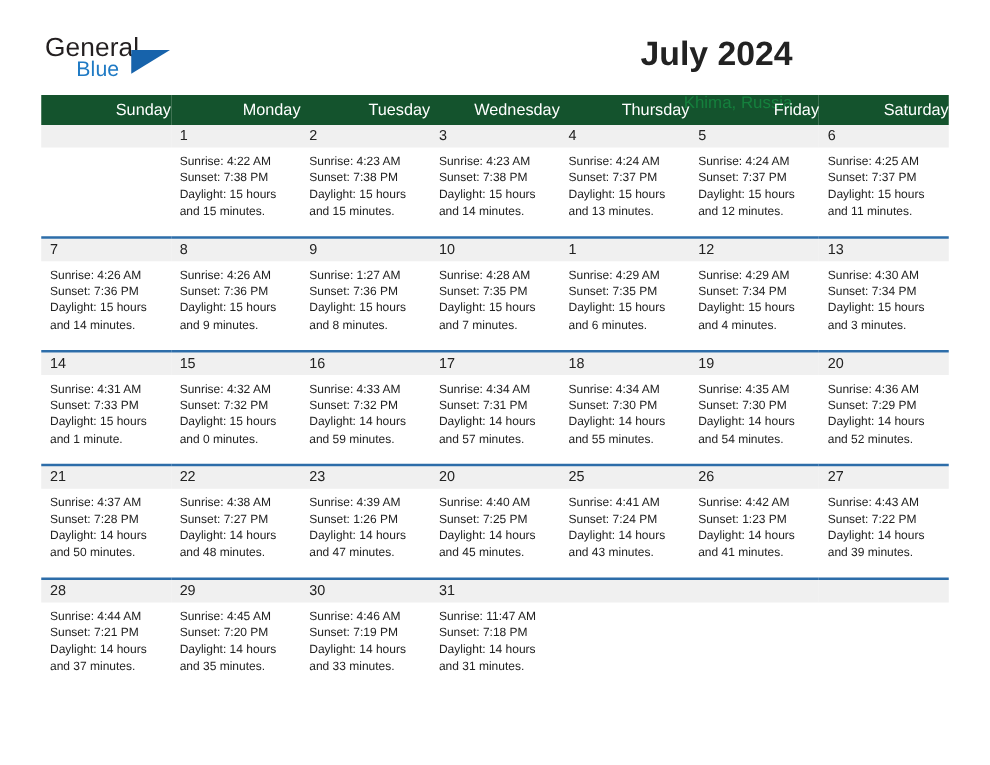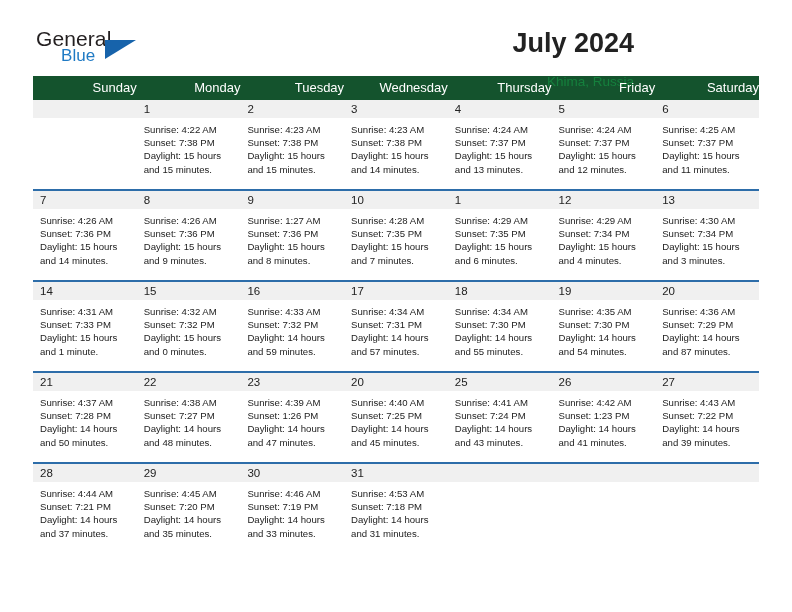--- a/index.html
+++ b/index.html
@@ -349,21 +349,21 @@
               <div>Daylight: 14 hours</div>
               <div>and 54 minutes.</div>
             </div>
           </td>
           <td>
             <div class="daynum-band">20</div>
             <div class="cell-body">
               <div>Sunrise: 4:36 AM</div>
               <div>Sunset: 7:29 PM</div>
               <div>Daylight: 14 hours</div>
-              <div>and 87 minutes.</div>
+              <div>and 52 minutes.</div>
             </div>
           </td>
         </tr>
         <tr>
           <td>
             <div class="daynum-band">21</div>
             <div class="cell-body">
               <div>Sunrise: 4:37 AM</div>
               <div>Sunset: 7:28 PM</div>
               <div>Daylight: 14 hours</div>
@@ -449,21 +449,21 @@
             <div class="cell-body">
               <div>Sunrise: 4:46 AM</div>
               <div>Sunset: 7:19 PM</div>
               <div>Daylight: 14 hours</div>
               <div>and 33 minutes.</div>
             </div>
           </td>
           <td>
             <div class="daynum-band">31</div>
             <div class="cell-body">
-              <div>Sunrise: 4:53 AM</div>
+              <div>Sunrise: 11:47 AM</div>
               <div>Sunset: 7:18 PM</div>
               <div>Daylight: 14 hours</div>
               <div>and 31 minutes.</div>
             </div>
           </td>
           <td class="cell-empty">
             <div class="daynum-band"></div>
           </td>
           <td class="cell-empty">
             <div class="daynum-band"></div>

